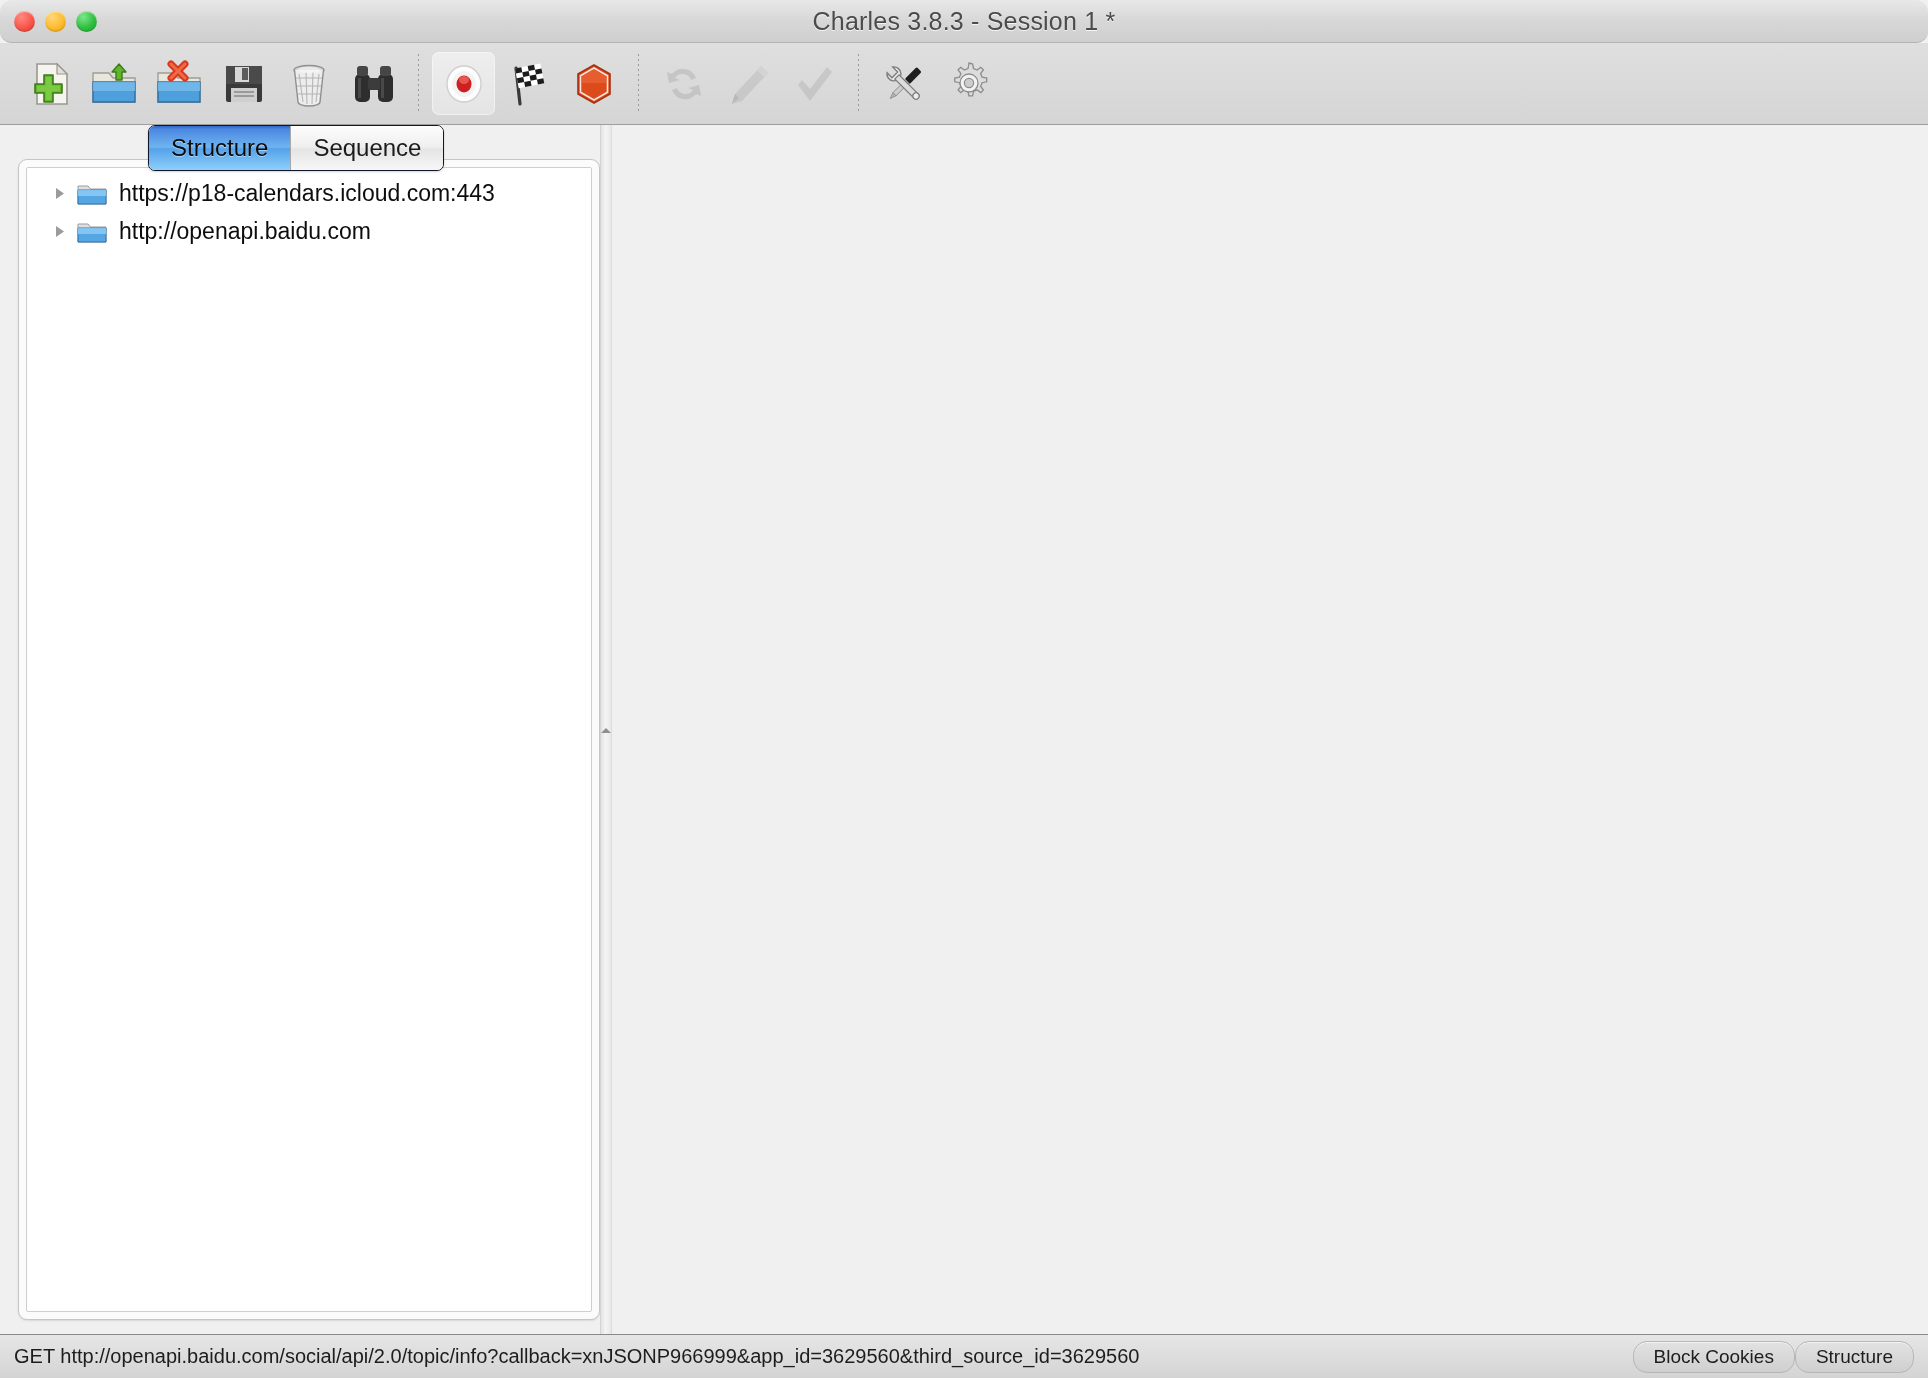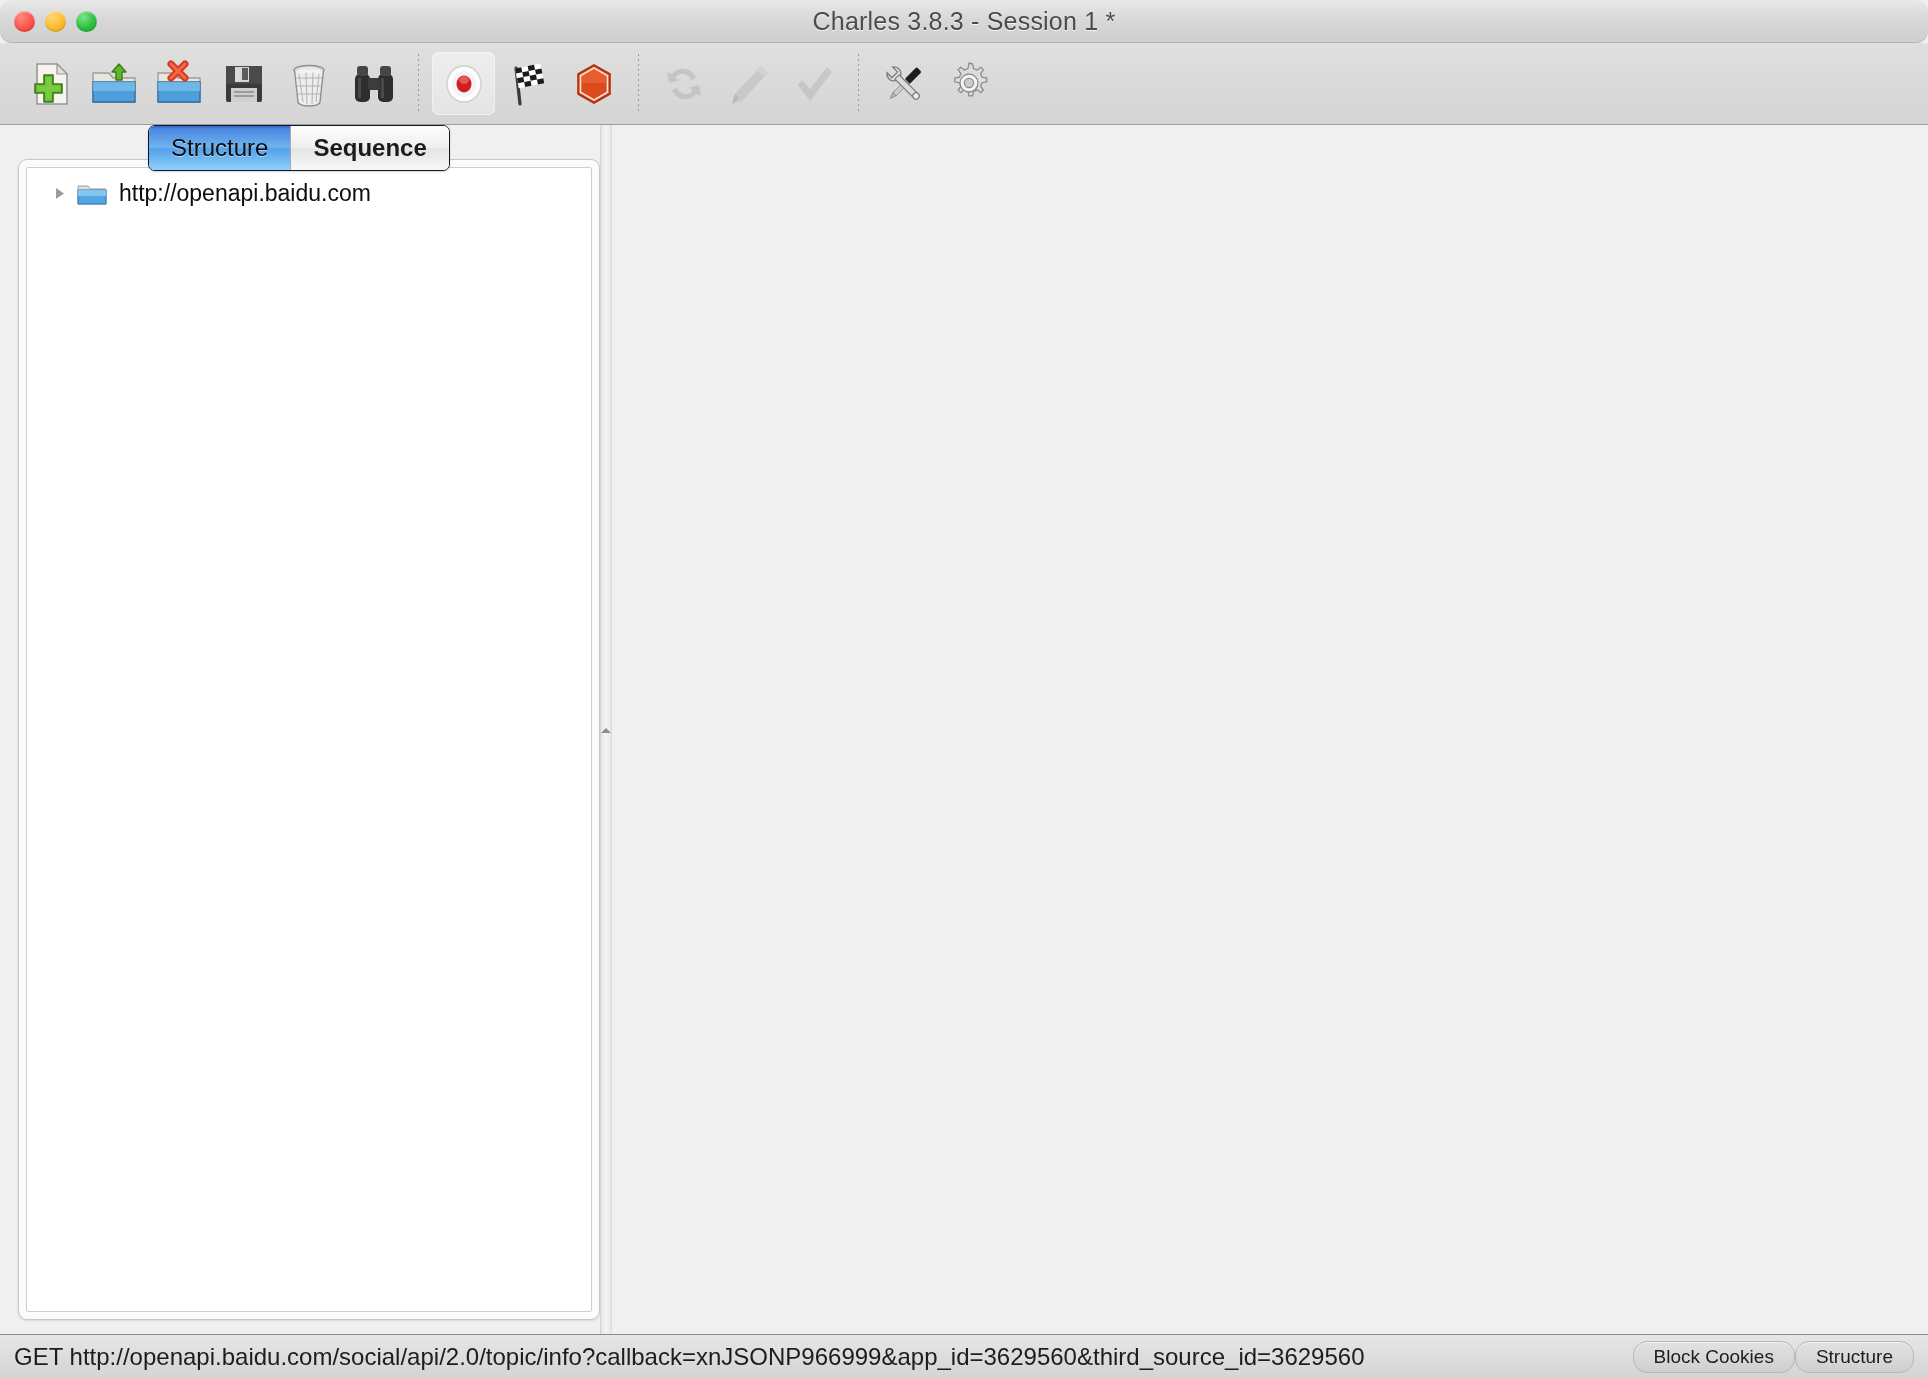--- a/index.html
+++ b/index.html
@@ -141,21 +141,21 @@
     padding: 0 22px;
     height: 100%;
     display: flex;
     align-items: center;
     justify-content: center;
     font-size: 24px;
     color: #1b1b1b;
     background: linear-gradient(to bottom, #fdfdfd 0%, #efefef 48%, #e4e4e4 52%, #f7f7f7 100%);
     border-right: 1px solid #a8a8a8;
   }
-  .tab:last-child { border-right: none; font-weight: bold; }
+  .tab:last-child { border-right: none; }
   .tab.selected {
     background: linear-gradient(to bottom, #2f64c4 0%, #4b87e0 7%, #6fb4ef 48%, #54a2ea 52%, #8fd0fb 100%);
     color: #0a0a0a;
     text-shadow: 0 1px 0 rgba(255,255,255,.45);
   }
 
   
   .tree-frame {
     margin-top: 22px;
     flex: 1 1 auto;
@@ -237,21 +237,21 @@
     height: 44px;
     flex: 0 0 44px;
     background: linear-gradient(to bottom, #e6e6e6 0%, #d4d4d4 100%);
     border-top: 1px solid #8a8a8a;
     display: flex;
     align-items: center;
     padding: 0 14px 0 14px;
     box-sizing: border-box;
   }
   .status-text {
-    font-size: 24px;
+    font-size: 20px;
     color: #1d1d1d;
     white-space: nowrap;
     overflow: hidden;
     text-overflow: ellipsis;
     flex: 1 1 auto;
   }
   .status-pills {
     display: flex;
     flex: 0 0 auto;
     margin-left: 18px;
@@ -467,20 +467,35 @@
 
       <div class="tabbar">
         <div class="tab selected">Structure</div>
         <div class="tab">Sequence</div>
       </div>
 
       <div class="tree-frame">
         <div class="tree-scroll">
 
 
+          <div class="tree-row">
+            <span class="twisty">
+              <svg width="17" height="17" viewBox="0 0 17 17">
+                <path d="M5 3 L13 8.5 L5 14 Z" fill="#9b9b9b"></path>
+              </svg>
+            </span>
+            <span class="folder-icon">
+              <svg width="30" height="25" viewBox="0 0 30 25">
+                <path d="M1 5 h10 l2.5 3 h15.5 v15 h-28 z" fill="#dfdfdf" stroke="#9d9d9d" stroke-width="1"></path>
+                <path d="M1 9 h28 v14 h-28 z" fill="#55a7e4" stroke="#2f75ae" stroke-width="1"></path>
+                <path d="M1 9 h28 v6 h-28 z" fill="#8ccbf3" opacity=".85"></path>
+              </svg>
+            </span>
+            <span class="tree-label">https://p18-calendars.icloud.com:443</span>
+          </div>
 
           <div class="tree-row">
             <span class="twisty">
               <svg width="17" height="17" viewBox="0 0 17 17">
                 <path d="M5 3 L13 8.5 L5 14 Z" fill="#9b9b9b"></path>
               </svg>
             </span>
             <span class="folder-icon">
               <svg width="30" height="25" viewBox="0 0 30 25">
                 <path d="M1 5 h10 l2.5 3 h15.5 v15 h-28 z" fill="#dfdfdf" stroke="#9d9d9d" stroke-width="1"></path>

